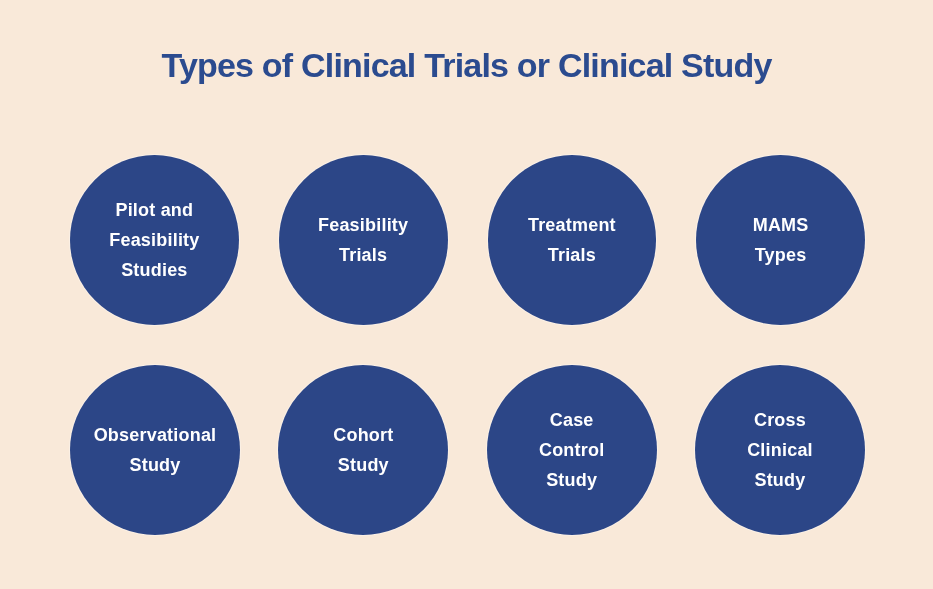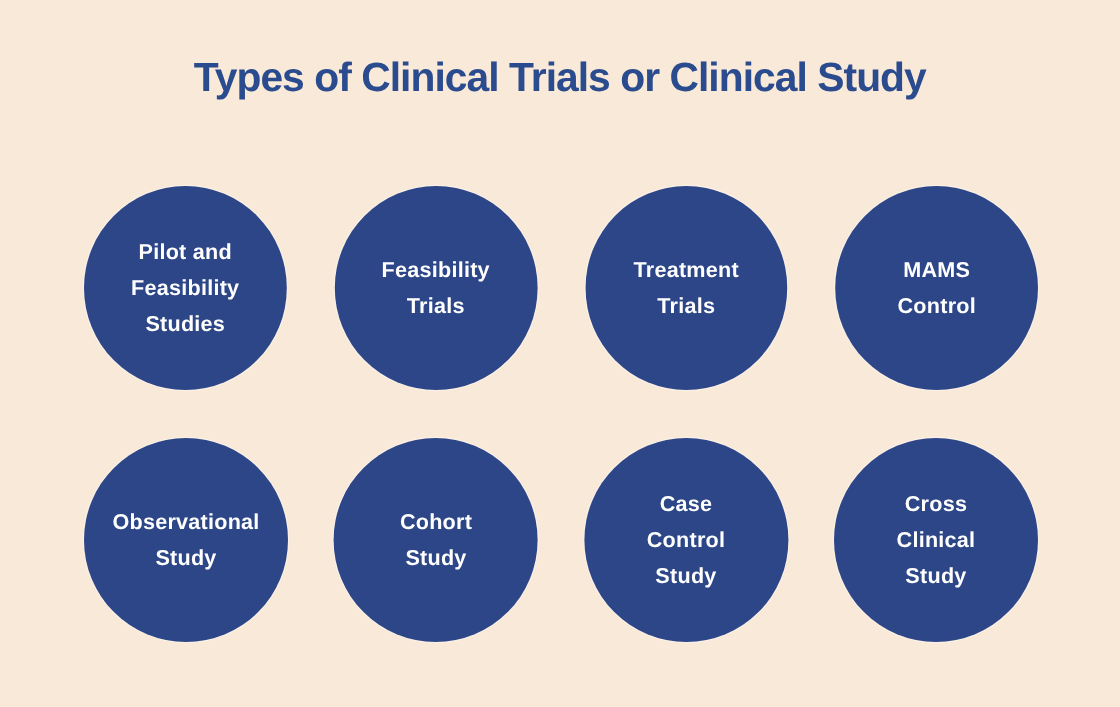--- a/index.html
+++ b/index.html
@@ -79,21 +79,21 @@
     <div class="circle">
       <div class="circle-label">Feasibility
 Trials</div>
     </div>
     <div class="circle">
       <div class="circle-label">Treatment
 Trials</div>
     </div>
     <div class="circle">
       <div class="circle-label">MAMS
-Control</div>
+Types</div>
     </div>
   </div>
 
   <div class="row row-2">
     <div class="circle">
       <div class="circle-label">Observational
 Study</div>
     </div>
     <div class="circle">
       <div class="circle-label">Cohort

